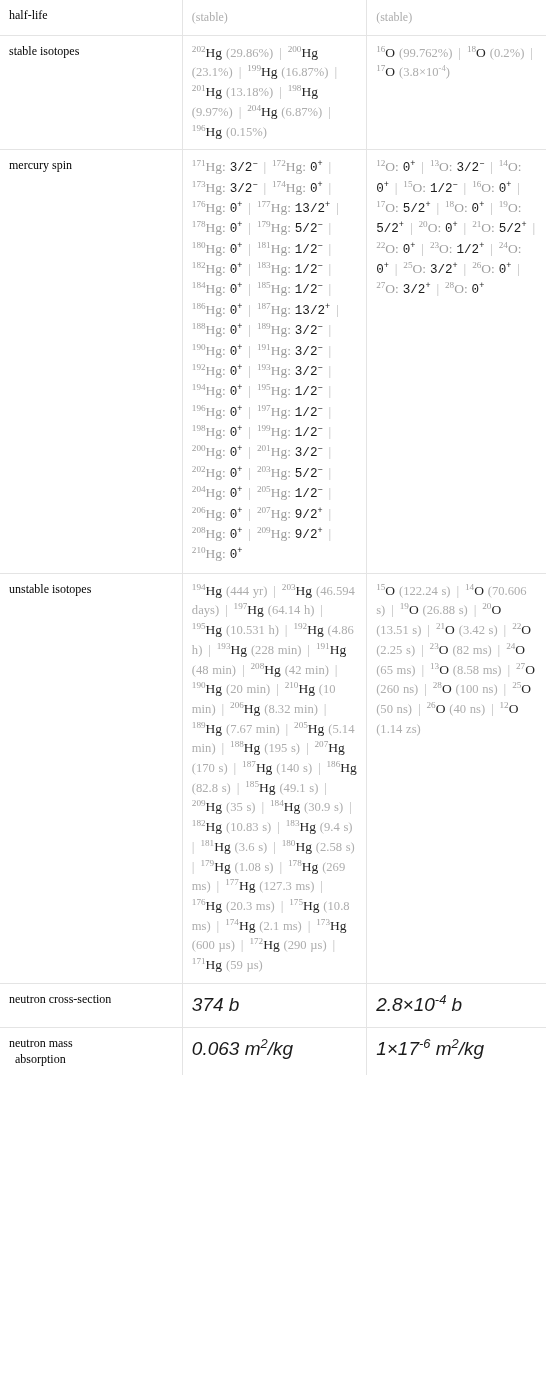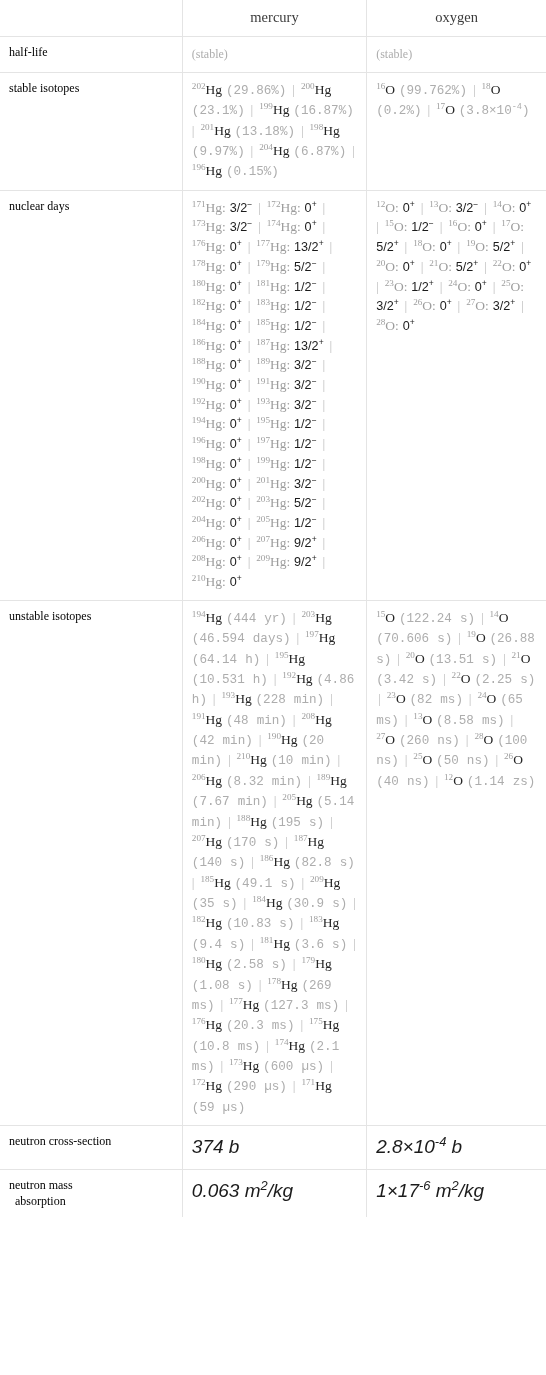--- a/index.html
+++ b/index.html
@@ -44,46 +44,41 @@
     font-size:12px;
     white-space:normal;
   }
   .rowlabel.wrap2{ line-height:1.35; }
   .rowlabel .ind{ display:block; padding-left:6px; }
   .sep{color:#bdbdbd; padding:0 2px;}
   sup{font-size:0.68em; line-height:0; vertical-align:super;}
   .iso{ white-space:nowrap; }
   .sym{ color:#242424; }
   .spinv{
-    font-family:Liberation Sans, sans-serif;
+    font-family:Liberation Mono, monospace;
     color:#1b1b1b;
     font-size:12.6px;
     white-space:nowrap;
   }
   .isoname{ color:#9d9d9d; }
-  .dur{ color:#adadad; font-family:Liberation Mono, monospace; font-size:12.6px;}
+  .dur{ color:#adadad; font-family:Liberation Serif, serif; font-size:12.6px;}
   .cellflow{ word-spacing:0.5px; }
   .nospin{ color:#adadad; font-family:"Liberation Serif", serif; font-size:12px; }
   .unitsans{font-family:"Liberation Sans", sans-serif; font-size:19px; color:#1b1b1b;font-style:italic;}
 </style>
 </head>
 <body>
 
 <table class="props">
   <colgroup>
     <col class="c-label">
       <col class="c-val">
       <col class="c-val2">
   </colgroup>
   <tbody>
-    <tr class="hdr">
-      <td class="c-label"></td>
-      <td class="colhead">mercury</td>
-      <td class="colhead">oxygen</td>
-    </tr>
 
     <tr>
       <td class="rowlabel">half-life</td>
       <td>
         <span class="nospin">(stable)</span>
       </td>
       <td>
         <span class="nospin">(stable)</span>
       </td>
     </tr>
@@ -92,21 +87,21 @@
       <td class="rowlabel">stable isotopes</td>
       <td class="cellflow">
         <span><span><span class="iso"><sup class="isoname">202</sup><span class="sym">Hg</span></span><span> </span><span class="dur">(29.86%)</span></span><span class="sep"> | </span><span><span class="iso"><sup class="isoname">200</sup><span class="sym">Hg</span></span><span> </span><span class="dur">(23.1%)</span></span><span class="sep"> | </span><span><span class="iso"><sup class="isoname">199</sup><span class="sym">Hg</span></span><span> </span><span class="dur">(16.87%)</span></span><span class="sep"> | </span><span><span class="iso"><sup class="isoname">201</sup><span class="sym">Hg</span></span><span> </span><span class="dur">(13.18%)</span></span><span class="sep"> | </span><span><span class="iso"><sup class="isoname">198</sup><span class="sym">Hg</span></span><span> </span><span class="dur">(9.97%)</span></span><span class="sep"> | </span><span><span class="iso"><sup class="isoname">204</sup><span class="sym">Hg</span></span><span> </span><span class="dur">(6.87%)</span></span><span class="sep"> | </span><span><span class="iso"><sup class="isoname">196</sup><span class="sym">Hg</span></span><span> </span><span class="dur">(0.15%)</span></span></span>
       </td>
       <td class="cellflow">
         <span><span><span class="iso"><sup class="isoname">16</sup><span class="sym">O</span></span><span> </span><span class="dur">(99.762%)</span></span><span class="sep"> | </span><span><span class="iso"><sup class="isoname">18</sup><span class="sym">O</span></span><span> </span><span class="dur">(0.2%)</span></span><span class="sep"> | </span><span><span class="iso"><sup class="isoname">17</sup><span class="sym">O</span></span><span> </span><span class="dur"><span>(3.8×10</span><sup>-4</sup><span>)</span></span></span></span>
       </td>
     </tr>
 
     <tr>
-      <td class="rowlabel">nuclear days</td>
+      <td class="rowlabel">mercury spin</td>
       <td class="cellflow">
         <span><span><span class="iso"><sup class="isoname">171</sup><span class="isoname">Hg</span></span><span class="isoname">: </span><span class="spinv">3/2<sup>−</sup></span></span><span class="sep"> | </span><span><span class="iso"><sup class="isoname">172</sup><span class="isoname">Hg</span></span><span class="isoname">: </span><span class="spinv">0<sup>+</sup></span></span><span class="sep"> | </span><span><span class="iso"><sup class="isoname">173</sup><span class="isoname">Hg</span></span><span class="isoname">: </span><span class="spinv">3/2<sup>−</sup></span></span><span class="sep"> | </span><span><span class="iso"><sup class="isoname">174</sup><span class="isoname">Hg</span></span><span class="isoname">: </span><span class="spinv">0<sup>+</sup></span></span><span class="sep"> | </span><span><span class="iso"><sup class="isoname">176</sup><span class="isoname">Hg</span></span><span class="isoname">: </span><span class="spinv">0<sup>+</sup></span></span><span class="sep"> | </span><span><span class="iso"><sup class="isoname">177</sup><span class="isoname">Hg</span></span><span class="isoname">: </span><span class="spinv">13/2<sup>+</sup></span></span><span class="sep"> | </span><span><span class="iso"><sup class="isoname">178</sup><span class="isoname">Hg</span></span><span class="isoname">: </span><span class="spinv">0<sup>+</sup></span></span><span class="sep"> | </span><span><span class="iso"><sup class="isoname">179</sup><span class="isoname">Hg</span></span><span class="isoname">: </span><span class="spinv">5/2<sup>−</sup></span></span><span class="sep"> | </span><span><span class="iso"><sup class="isoname">180</sup><span class="isoname">Hg</span></span><span class="isoname">: </span><span class="spinv">0<sup>+</sup></span></span><span class="sep"> | </span><span><span class="iso"><sup class="isoname">181</sup><span class="isoname">Hg</span></span><span class="isoname">: </span><span class="spinv">1/2<sup>−</sup></span></span><span class="sep"> | </span><span><span class="iso"><sup class="isoname">182</sup><span class="isoname">Hg</span></span><span class="isoname">: </span><span class="spinv">0<sup>+</sup></span></span><span class="sep"> | </span><span><span class="iso"><sup class="isoname">183</sup><span class="isoname">Hg</span></span><span class="isoname">: </span><span class="spinv">1/2<sup>−</sup></span></span><span class="sep"> | </span><span><span class="iso"><sup class="isoname">184</sup><span class="isoname">Hg</span></span><span class="isoname">: </span><span class="spinv">0<sup>+</sup></span></span><span class="sep"> | </span><span><span class="iso"><sup class="isoname">185</sup><span class="isoname">Hg</span></span><span class="isoname">: </span><span class="spinv">1/2<sup>−</sup></span></span><span class="sep"> | </span><span><span class="iso"><sup class="isoname">186</sup><span class="isoname">Hg</span></span><span class="isoname">: </span><span class="spinv">0<sup>+</sup></span></span><span class="sep"> | </span><span><span class="iso"><sup class="isoname">187</sup><span class="isoname">Hg</span></span><span class="isoname">: </span><span class="spinv">13/2<sup>+</sup></span></span><span class="sep"> | </span><span><span class="iso"><sup class="isoname">188</sup><span class="isoname">Hg</span></span><span class="isoname">: </span><span class="spinv">0<sup>+</sup></span></span><span class="sep"> | </span><span><span class="iso"><sup class="isoname">189</sup><span class="isoname">Hg</span></span><span class="isoname">: </span><span class="spinv">3/2<sup>−</sup></span></span><span class="sep"> | </span><span><span class="iso"><sup class="isoname">190</sup><span class="isoname">Hg</span></span><span class="isoname">: </span><span class="spinv">0<sup>+</sup></span></span><span class="sep"> | </span><span><span class="iso"><sup class="isoname">191</sup><span class="isoname">Hg</span></span><span class="isoname">: </span><span class="spinv">3/2<sup>−</sup></span></span><span class="sep"> | </span><span><span class="iso"><sup class="isoname">192</sup><span class="isoname">Hg</span></span><span class="isoname">: </span><span class="spinv">0<sup>+</sup></span></span><span class="sep"> | </span><span><span class="iso"><sup class="isoname">193</sup><span class="isoname">Hg</span></span><span class="isoname">: </span><span class="spinv">3/2<sup>−</sup></span></span><span class="sep"> | </span><span><span class="iso"><sup class="isoname">194</sup><span class="isoname">Hg</span></span><span class="isoname">: </span><span class="spinv">0<sup>+</sup></span></span><span class="sep"> | </span><span><span class="iso"><sup class="isoname">195</sup><span class="isoname">Hg</span></span><span class="isoname">: </span><span class="spinv">1/2<sup>−</sup></span></span><span class="sep"> | </span><span><span class="iso"><sup class="isoname">196</sup><span class="isoname">Hg</span></span><span class="isoname">: </span><span class="spinv">0<sup>+</sup></span></span><span class="sep"> | </span><span><span class="iso"><sup class="isoname">197</sup><span class="isoname">Hg</span></span><span class="isoname">: </span><span class="spinv">1/2<sup>−</sup></span></span><span class="sep"> | </span><span><span class="iso"><sup class="isoname">198</sup><span class="isoname">Hg</span></span><span class="isoname">: </span><span class="spinv">0<sup>+</sup></span></span><span class="sep"> | </span><span><span class="iso"><sup class="isoname">199</sup><span class="isoname">Hg</span></span><span class="isoname">: </span><span class="spinv">1/2<sup>−</sup></span></span><span class="sep"> | </span><span><span class="iso"><sup class="isoname">200</sup><span class="isoname">Hg</span></span><span class="isoname">: </span><span class="spinv">0<sup>+</sup></span></span><span class="sep"> | </span><span><span class="iso"><sup class="isoname">201</sup><span class="isoname">Hg</span></span><span class="isoname">: </span><span class="spinv">3/2<sup>−</sup></span></span><span class="sep"> | </span><span><span class="iso"><sup class="isoname">202</sup><span class="isoname">Hg</span></span><span class="isoname">: </span><span class="spinv">0<sup>+</sup></span></span><span class="sep"> | </span><span><span class="iso"><sup class="isoname">203</sup><span class="isoname">Hg</span></span><span class="isoname">: </span><span class="spinv">5/2<sup>−</sup></span></span><span class="sep"> | </span><span><span class="iso"><sup class="isoname">204</sup><span class="isoname">Hg</span></span><span class="isoname">: </span><span class="spinv">0<sup>+</sup></span></span><span class="sep"> | </span><span><span class="iso"><sup class="isoname">205</sup><span class="isoname">Hg</span></span><span class="isoname">: </span><span class="spinv">1/2<sup>−</sup></span></span><span class="sep"> | </span><span><span class="iso"><sup class="isoname">206</sup><span class="isoname">Hg</span></span><span class="isoname">: </span><span class="spinv">0<sup>+</sup></span></span><span class="sep"> | </span><span><span class="iso"><sup class="isoname">207</sup><span class="isoname">Hg</span></span><span class="isoname">: </span><span class="spinv">9/2<sup>+</sup></span></span><span class="sep"> | </span><span><span class="iso"><sup class="isoname">208</sup><span class="isoname">Hg</span></span><span class="isoname">: </span><span class="spinv">0<sup>+</sup></span></span><span class="sep"> | </span><span><span class="iso"><sup class="isoname">209</sup><span class="isoname">Hg</span></span><span class="isoname">: </span><span class="spinv">9/2<sup>+</sup></span></span><span class="sep"> | </span><span><span class="iso"><sup class="isoname">210</sup><span class="isoname">Hg</span></span><span class="isoname">: </span><span class="spinv">0<sup>+</sup></span></span></span>
       </td>
       <td class="cellflow">
         <span><span><span class="iso"><sup class="isoname">12</sup><span class="isoname">O</span></span><span class="isoname">: </span><span class="spinv">0<sup>+</sup></span></span><span class="sep"> | </span><span><span class="iso"><sup class="isoname">13</sup><span class="isoname">O</span></span><span class="isoname">: </span><span class="spinv">3/2<sup>−</sup></span></span><span class="sep"> | </span><span><span class="iso"><sup class="isoname">14</sup><span class="isoname">O</span></span><span class="isoname">: </span><span class="spinv">0<sup>+</sup></span></span><span class="sep"> | </span><span><span class="iso"><sup class="isoname">15</sup><span class="isoname">O</span></span><span class="isoname">: </span><span class="spinv">1/2<sup>−</sup></span></span><span class="sep"> | </span><span><span class="iso"><sup class="isoname">16</sup><span class="isoname">O</span></span><span class="isoname">: </span><span class="spinv">0<sup>+</sup></span></span><span class="sep"> | </span><span><span class="iso"><sup class="isoname">17</sup><span class="isoname">O</span></span><span class="isoname">: </span><span class="spinv">5/2<sup>+</sup></span></span><span class="sep"> | </span><span><span class="iso"><sup class="isoname">18</sup><span class="isoname">O</span></span><span class="isoname">: </span><span class="spinv">0<sup>+</sup></span></span><span class="sep"> | </span><span><span class="iso"><sup class="isoname">19</sup><span class="isoname">O</span></span><span class="isoname">: </span><span class="spinv">5/2<sup>+</sup></span></span><span class="sep"> | </span><span><span class="iso"><sup class="isoname">20</sup><span class="isoname">O</span></span><span class="isoname">: </span><span class="spinv">0<sup>+</sup></span></span><span class="sep"> | </span><span><span class="iso"><sup class="isoname">21</sup><span class="isoname">O</span></span><span class="isoname">: </span><span class="spinv">5/2<sup>+</sup></span></span><span class="sep"> | </span><span><span class="iso"><sup class="isoname">22</sup><span class="isoname">O</span></span><span class="isoname">: </span><span class="spinv">0<sup>+</sup></span></span><span class="sep"> | </span><span><span class="iso"><sup class="isoname">23</sup><span class="isoname">O</span></span><span class="isoname">: </span><span class="spinv">1/2<sup>+</sup></span></span><span class="sep"> | </span><span><span class="iso"><sup class="isoname">24</sup><span class="isoname">O</span></span><span class="isoname">: </span><span class="spinv">0<sup>+</sup></span></span><span class="sep"> | </span><span><span class="iso"><sup class="isoname">25</sup><span class="isoname">O</span></span><span class="isoname">: </span><span class="spinv">3/2<sup>+</sup></span></span><span class="sep"> | </span><span><span class="iso"><sup class="isoname">26</sup><span class="isoname">O</span></span><span class="isoname">: </span><span class="spinv">0<sup>+</sup></span></span><span class="sep"> | </span><span><span class="iso"><sup class="isoname">27</sup><span class="isoname">O</span></span><span class="isoname">: </span><span class="spinv">3/2<sup>+</sup></span></span><span class="sep"> | </span><span><span class="iso"><sup class="isoname">28</sup><span class="isoname">O</span></span><span class="isoname">: </span><span class="spinv">0<sup>+</sup></span></span></span>
       </td>
     </tr>
 
     <tr>
       <td class="rowlabel">unstable isotopes</td>

